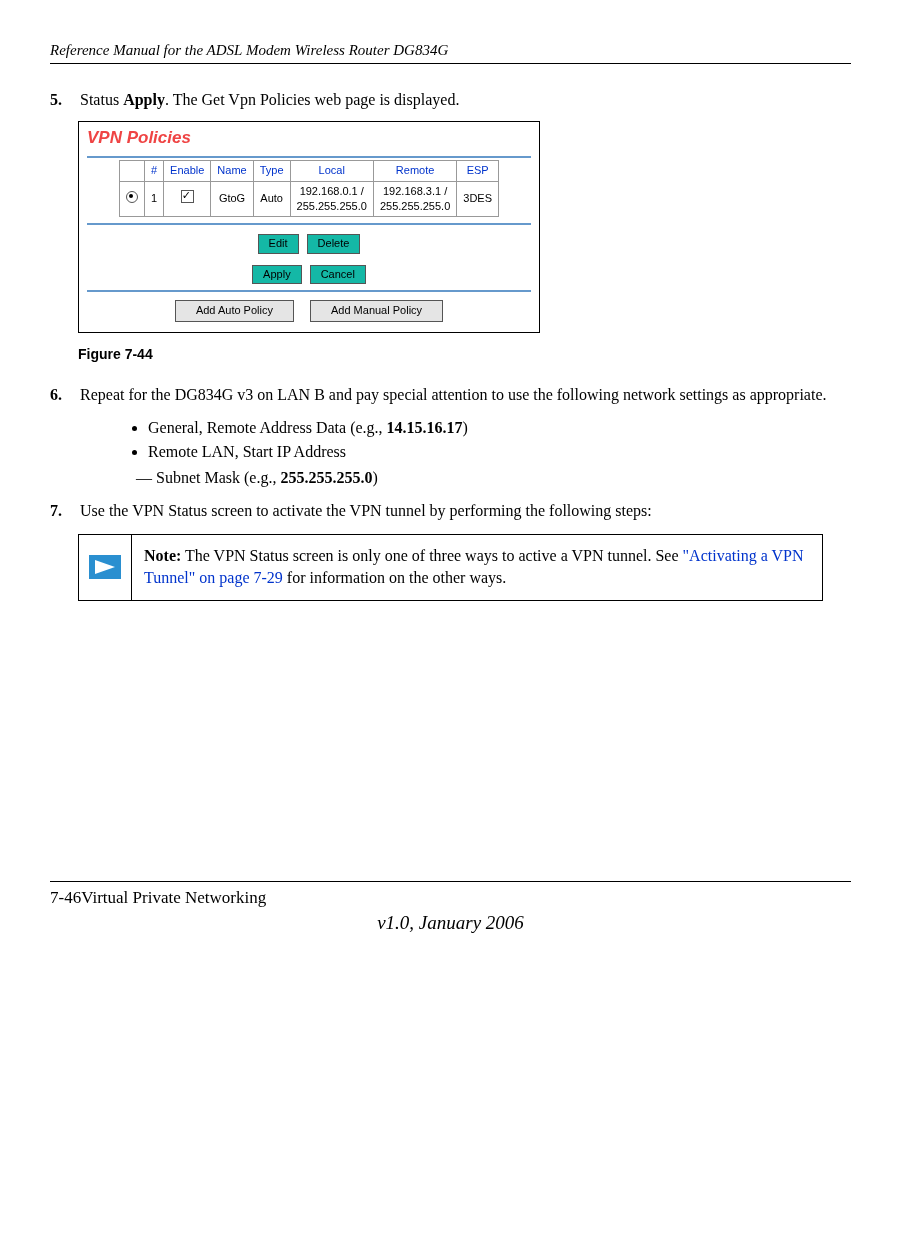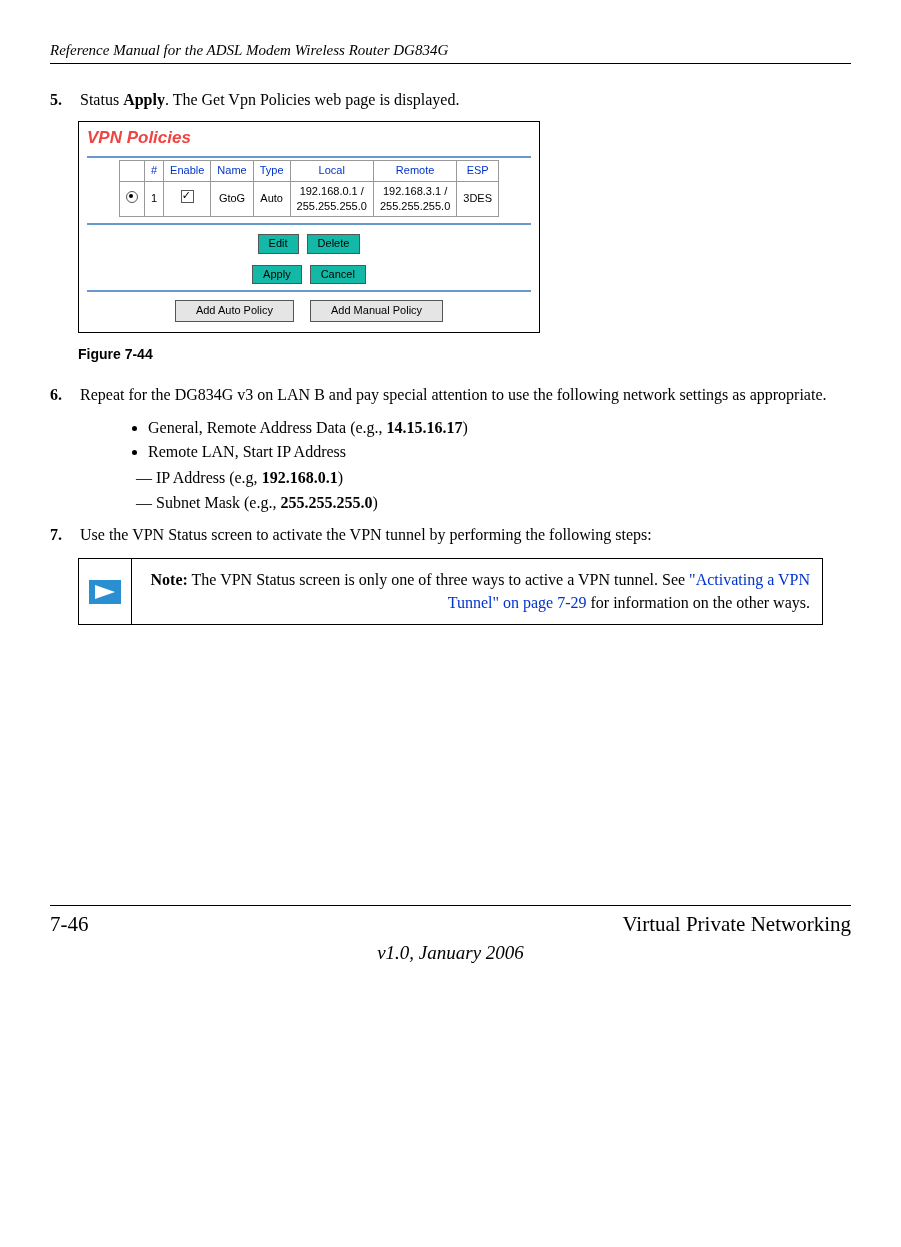--- a/index.html
+++ b/index.html
@@ -147,37 +147,35 @@
     left: 6px;
     top: 5px;
     width: 0; height: 0;
     border-top: 7px solid transparent;
     border-bottom: 7px solid transparent;
     border-left: 20px solid #fff;
   }
   .note-text {
     padding: 10px 12px;
     font-size: 16px;
-    text-align: right;
   }
   .link {
     color: #0033cc;
   }
   .footer {
     margin-top: 280px;
   }
   .footer-rule {
     border: none;
     border-top: 1px solid #000;
     margin-bottom: 4px;
   }
   .footer-row {
     display: flex;
-    justify-content: space-between;
-    font-size: 21px;
+    font-size: 17px;
   }
   .footer-center {
     text-align: center;
     font-style: italic;
     font-size: 19px;
     margin-top: 0;
   }
   .radio-dot {
     display:inline-block;width:10px;height:10px;border:1px solid #555;border-radius:50%;position:relative;
   }
@@ -250,21 +248,20 @@
 <div class="step">
   <div class="step-num">6.</div>
   <div class="step-text">Repeat for the DG834G v3 on LAN B and pay special attention to use the following network settings as appropriate.</div>
 </div>
 
 <ul class="bullet-list">
   <li><span>General, Remote Address Data (e.g., </span><b>14.15.16.17</b><span>)</span></li>
   <li>Remote LAN, Start IP Address</li>
 </ul>
 <ul class="dash-list">
-  <li><span>IP Address (e.g, </span><b>192.168.0.1</b><span>)</span></li>
   <li><span>Subnet Mask (e.g., </span><b>255.255.255.0</b><span>)</span></li>
 </ul>
 
 <div class="step" style="margin-top:10px;">
   <div class="step-num">7.</div>
   <div class="step-text">Use the VPN Status screen to activate the VPN tunnel by performing the following steps:</div>
 </div>
 
 <div class="note-box">
   <div class="note-icon-cell">

